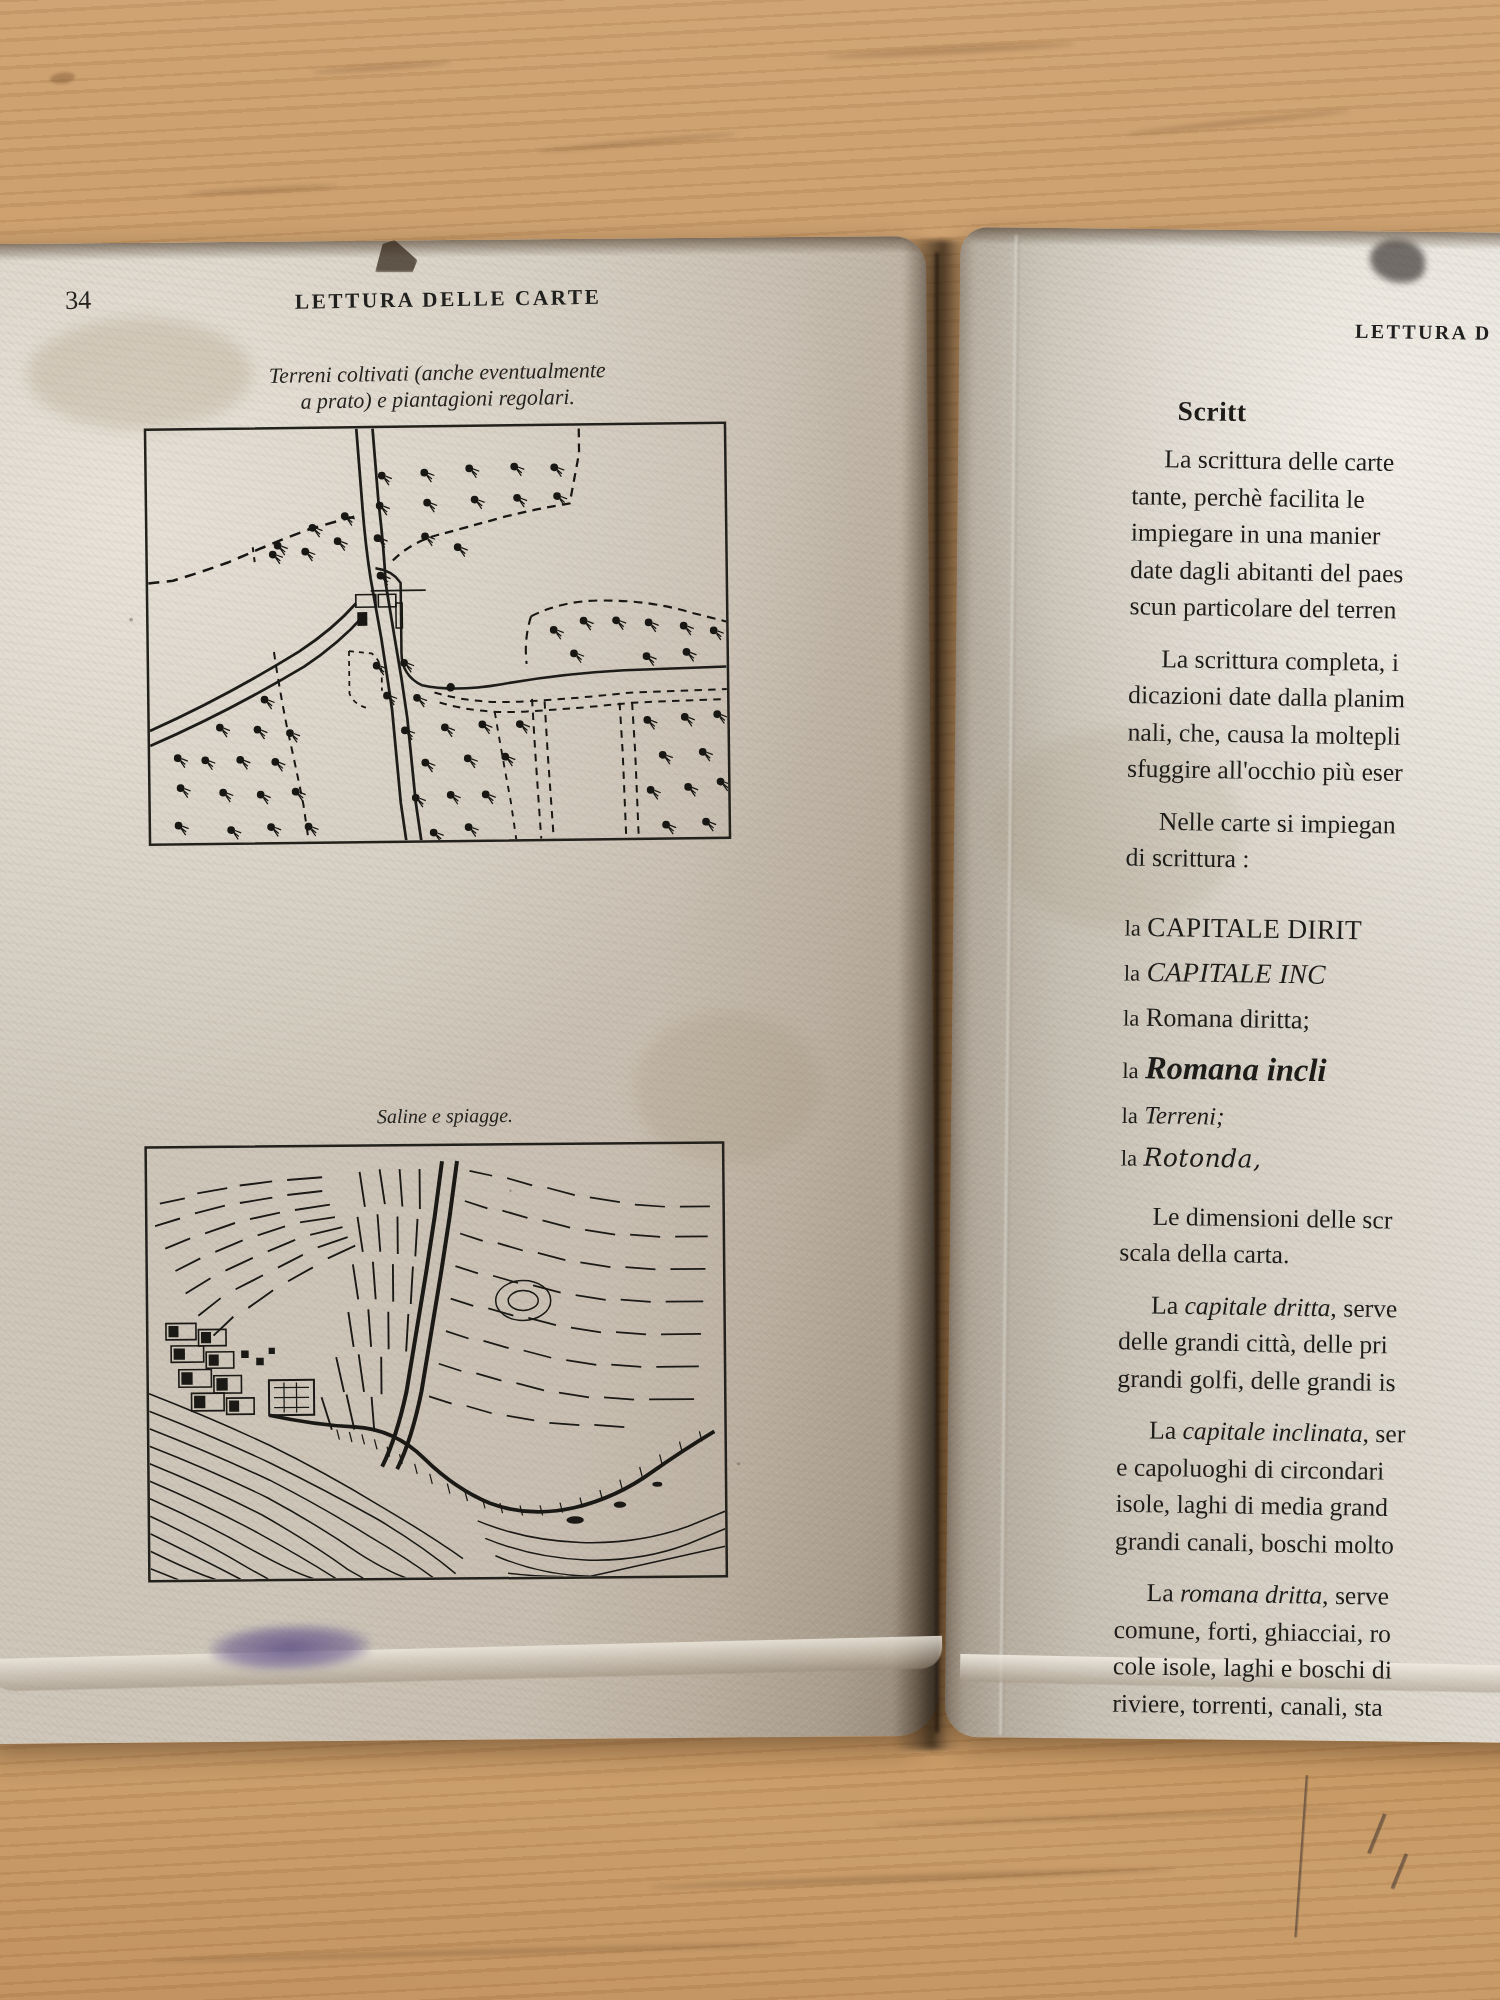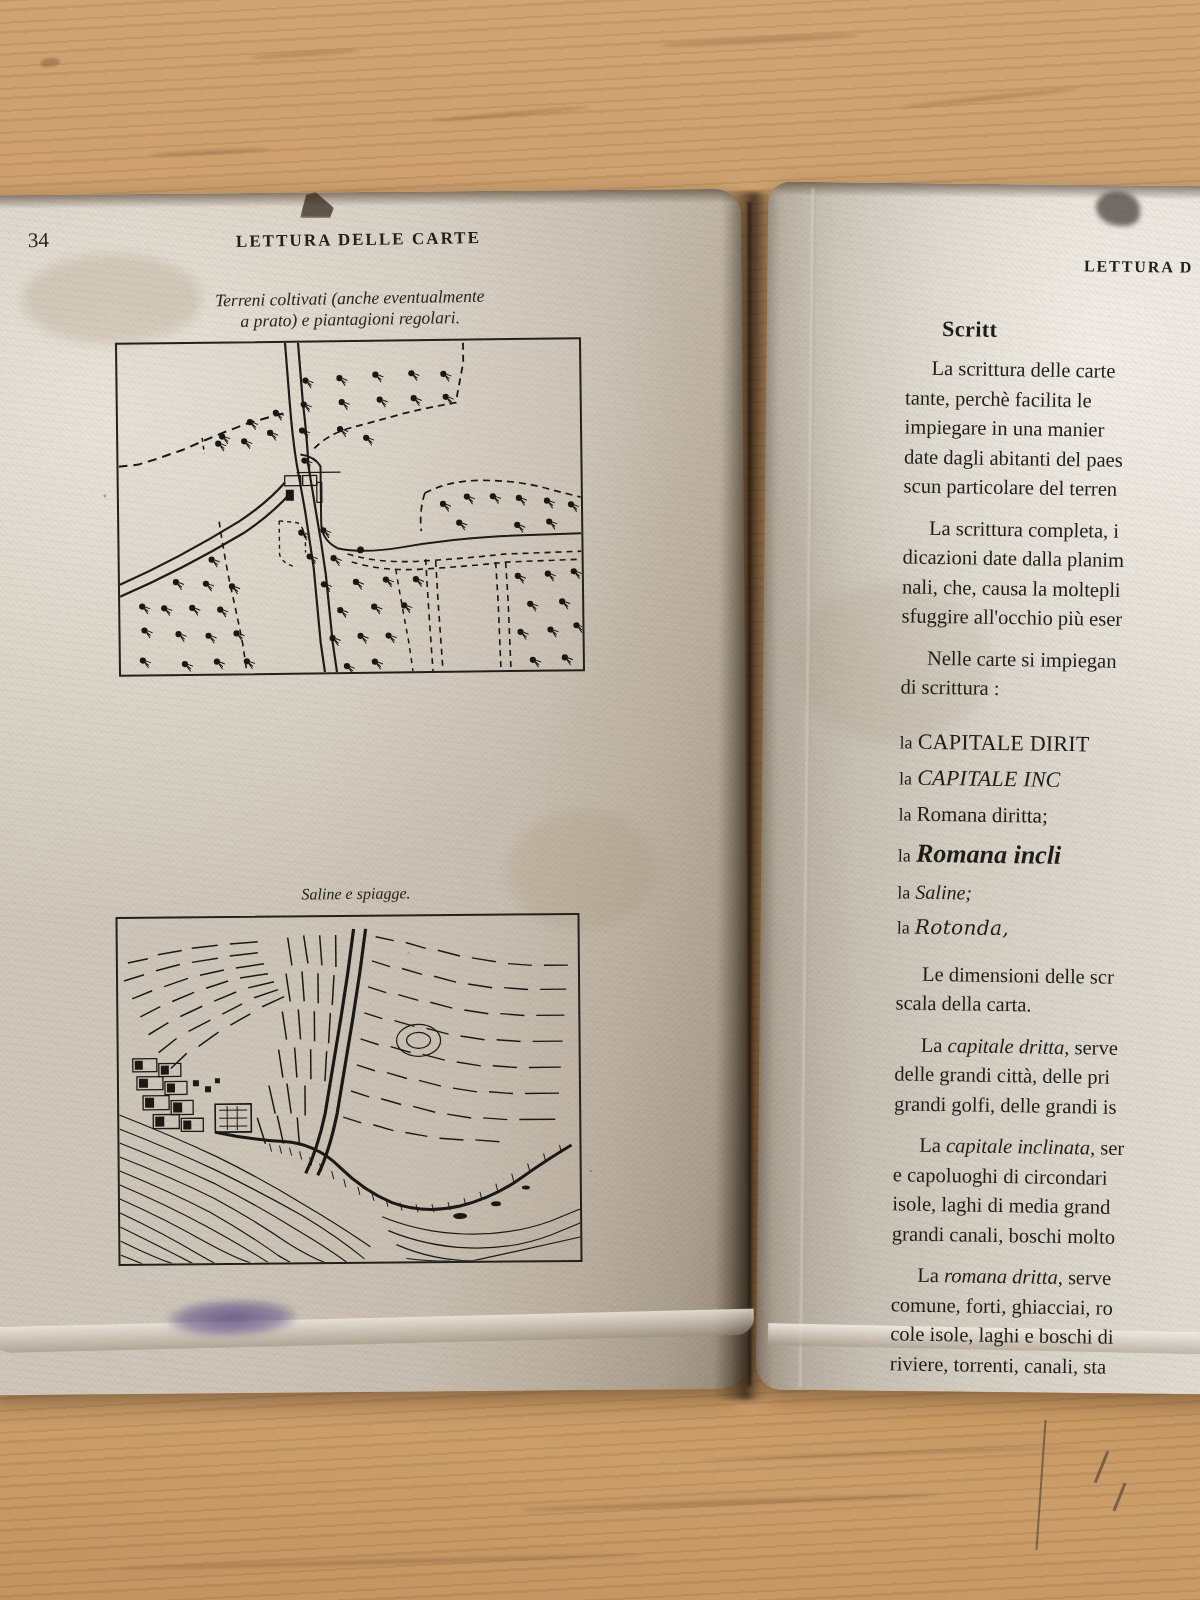--- a/index.html
+++ b/index.html
@@ -67,21 +67,21 @@
 
   
   .deckle-top{position:absolute;left:0;right:0;top:0;height:14px;
     background:linear-gradient(180deg,rgba(60,42,24,.55),rgba(60,42,24,0));}
 
   
   .runhead{position:absolute;font-variant:small-caps;letter-spacing:.12em;
     color:#20201e;font-weight:700;}
   .folio{position:absolute;color:#24231f;}
 
-  #lp-folio{left:28px;top:228px;font-size:21px;transform:rotate(-1deg);}
+  #lp-folio{left:52px;top:228px;font-size:21px;transform:rotate(-1deg);}
   #lp-runhead{left:236px;top:230px;font-size:17px;transform:rotate(-0.9deg);
     font-family:"Liberation Serif",serif;}
   #rp-runhead{left:1084px;top:258px;font-size:16px;transform:rotate(0.8deg);
     white-space:nowrap;}
 
   .fig-caption{position:absolute;font-style:italic;color:#24231f;text-align:center;
     line-height:1.22;font-size:17.5px;font-family:"Liberation Serif",serif;}
 
   #cap1{left:150px;top:288px;width:400px;transform:rotate(-1deg);}
   #cap2{left:236px;top:884px;width:240px;transform:rotate(-0.6deg);font-size:16px;}
@@ -464,21 +464,21 @@
     <div class="listline">
       <span class="lbl">la</span>
       <span class="rom-dritta">Romana diritta;</span>
     </div>
     <div class="listline">
       <span class="lbl">la</span>
       <span class="rom-incl">Romana incli</span>
     </div>
     <div class="listline">
       <span class="lbl">la</span>
-      <span class="italica">Saline;</span>
+      <span class="italica">Terreni;</span>
     </div>
     <div class="listline">
       <span class="lbl">la</span>
       <span class="rotonda">Rotonda,</span>
     </div>
   </div>
 
   <div id="tail-paras">
     <div class="para">
       <span class="ind"></span><span>Le dimensioni delle scr</span><br>

